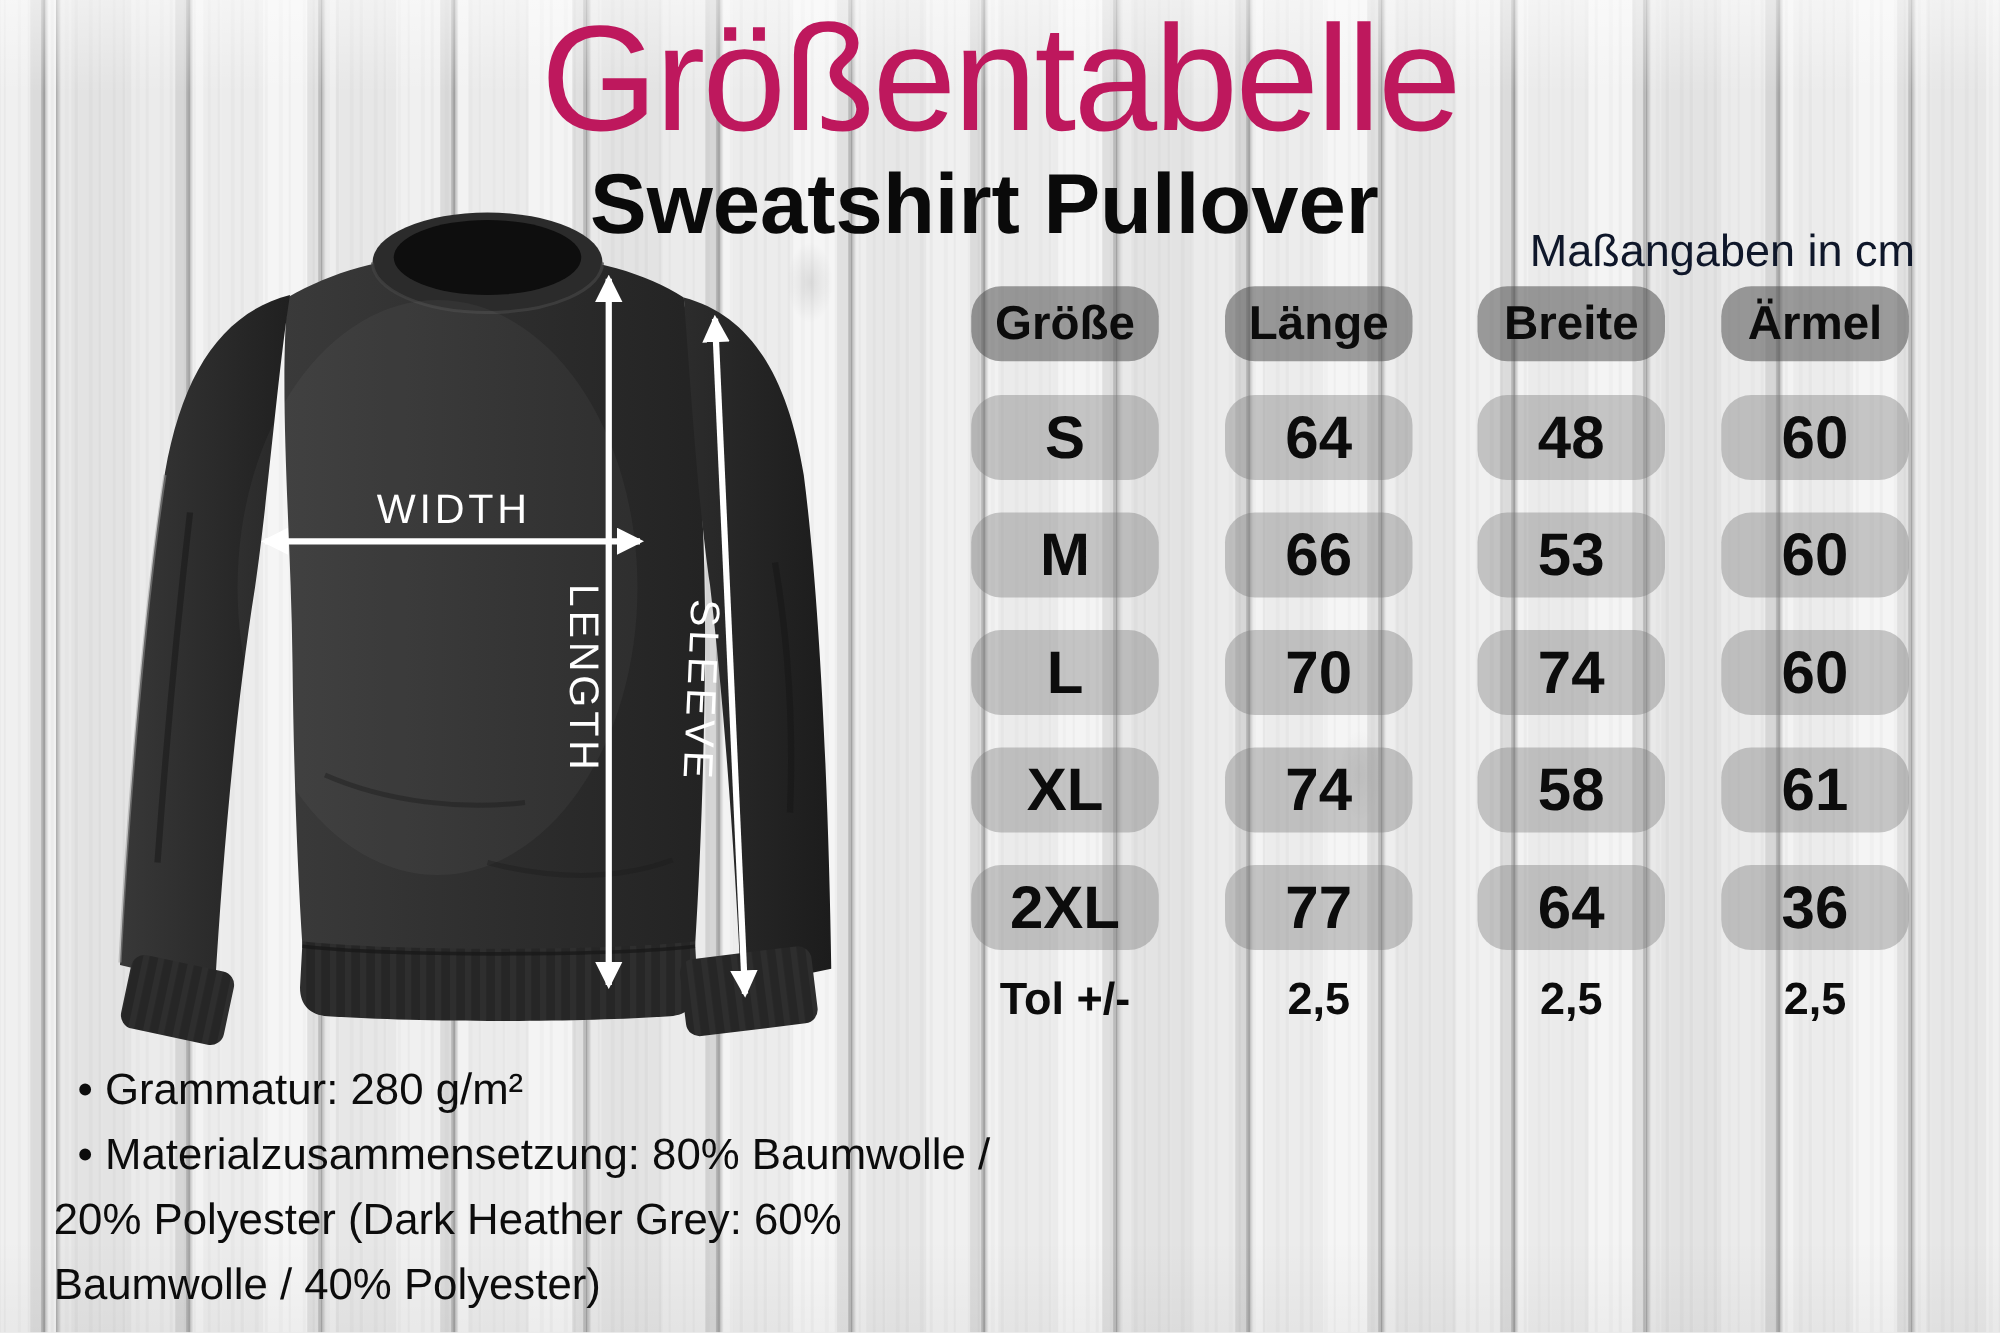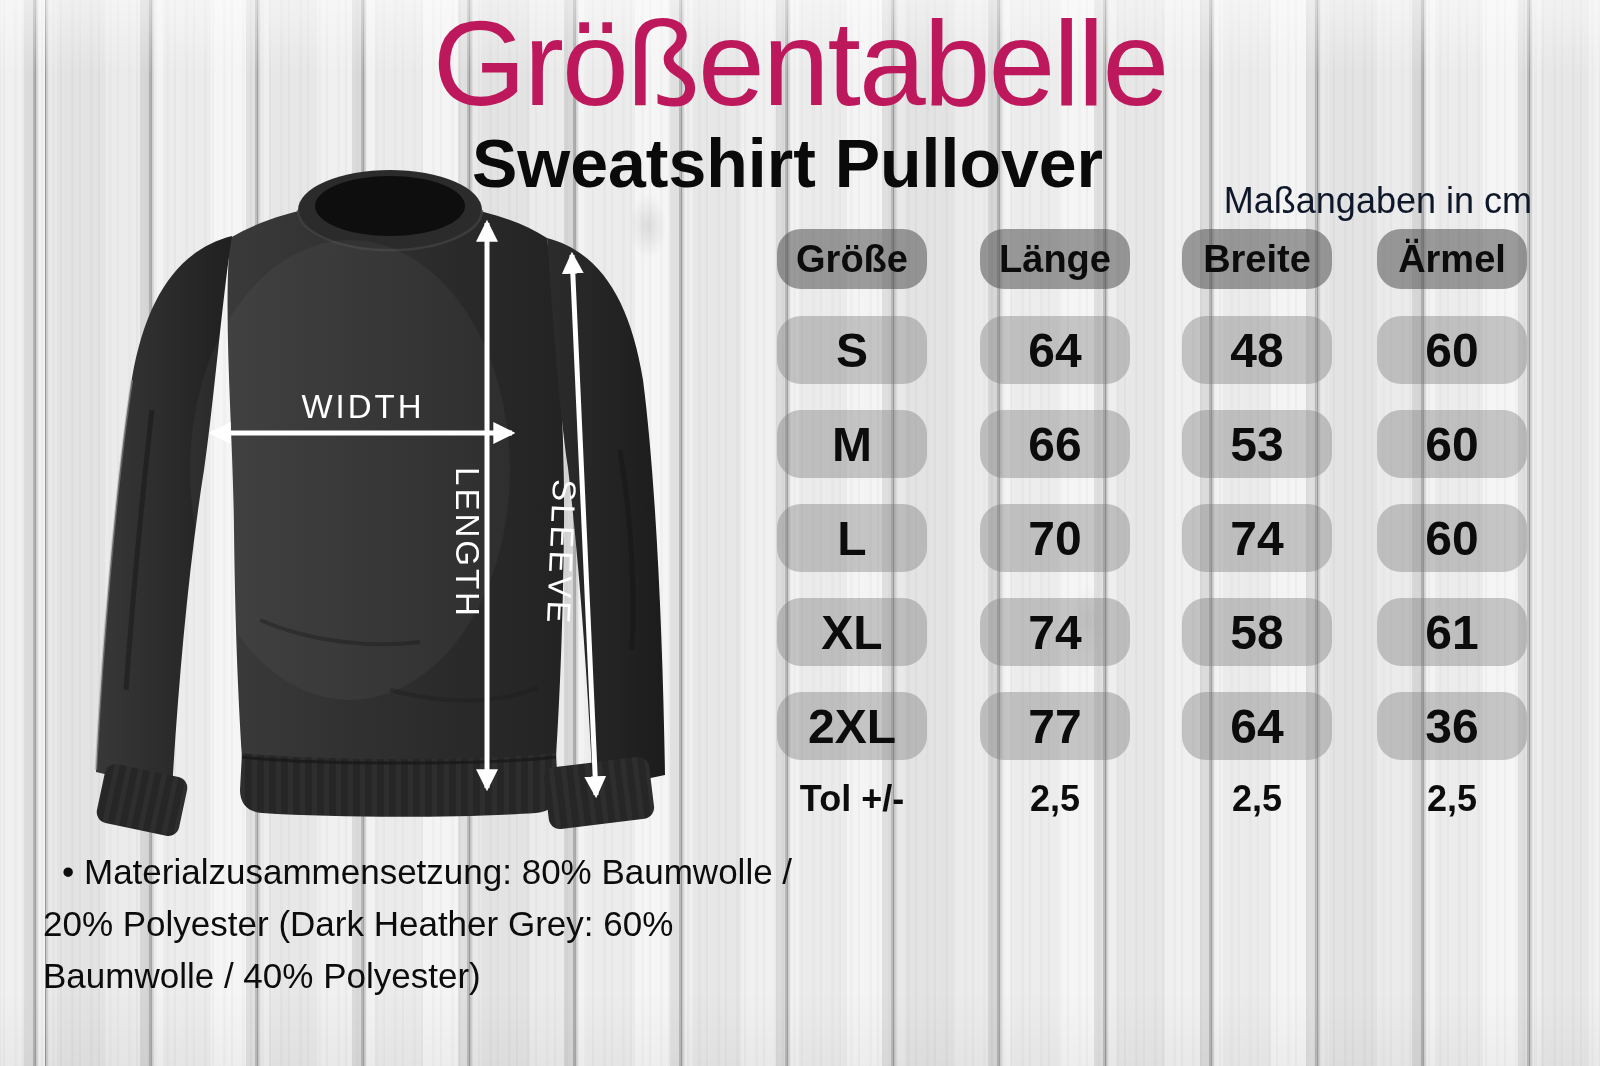--- a/index.html
+++ b/index.html
@@ -163,17 +163,18 @@
     <div class="cell data c3 r4">64</div>
     <div class="cell data c4 r4">36</div>
 
     <div class="tolcell c1">Tol +/-</div>
     <div class="tolcell c2">2,5</div>
     <div class="tolcell c3">2,5</div>
     <div class="tolcell c4">2,5</div>
   </div>
 
   <div class="notes">
+    <div class="note b">• Grammatur: 280 g/m²</div>
     <div class="note b">• Materialzusammensetzung: 80% Baumwolle /</div>
     <div class="note">20% Polyester (Dark Heather Grey: 60%</div>
     <div class="note">Baumwolle / 40% Polyester)</div>
   </div>
 </div>
 
 </body></html>

